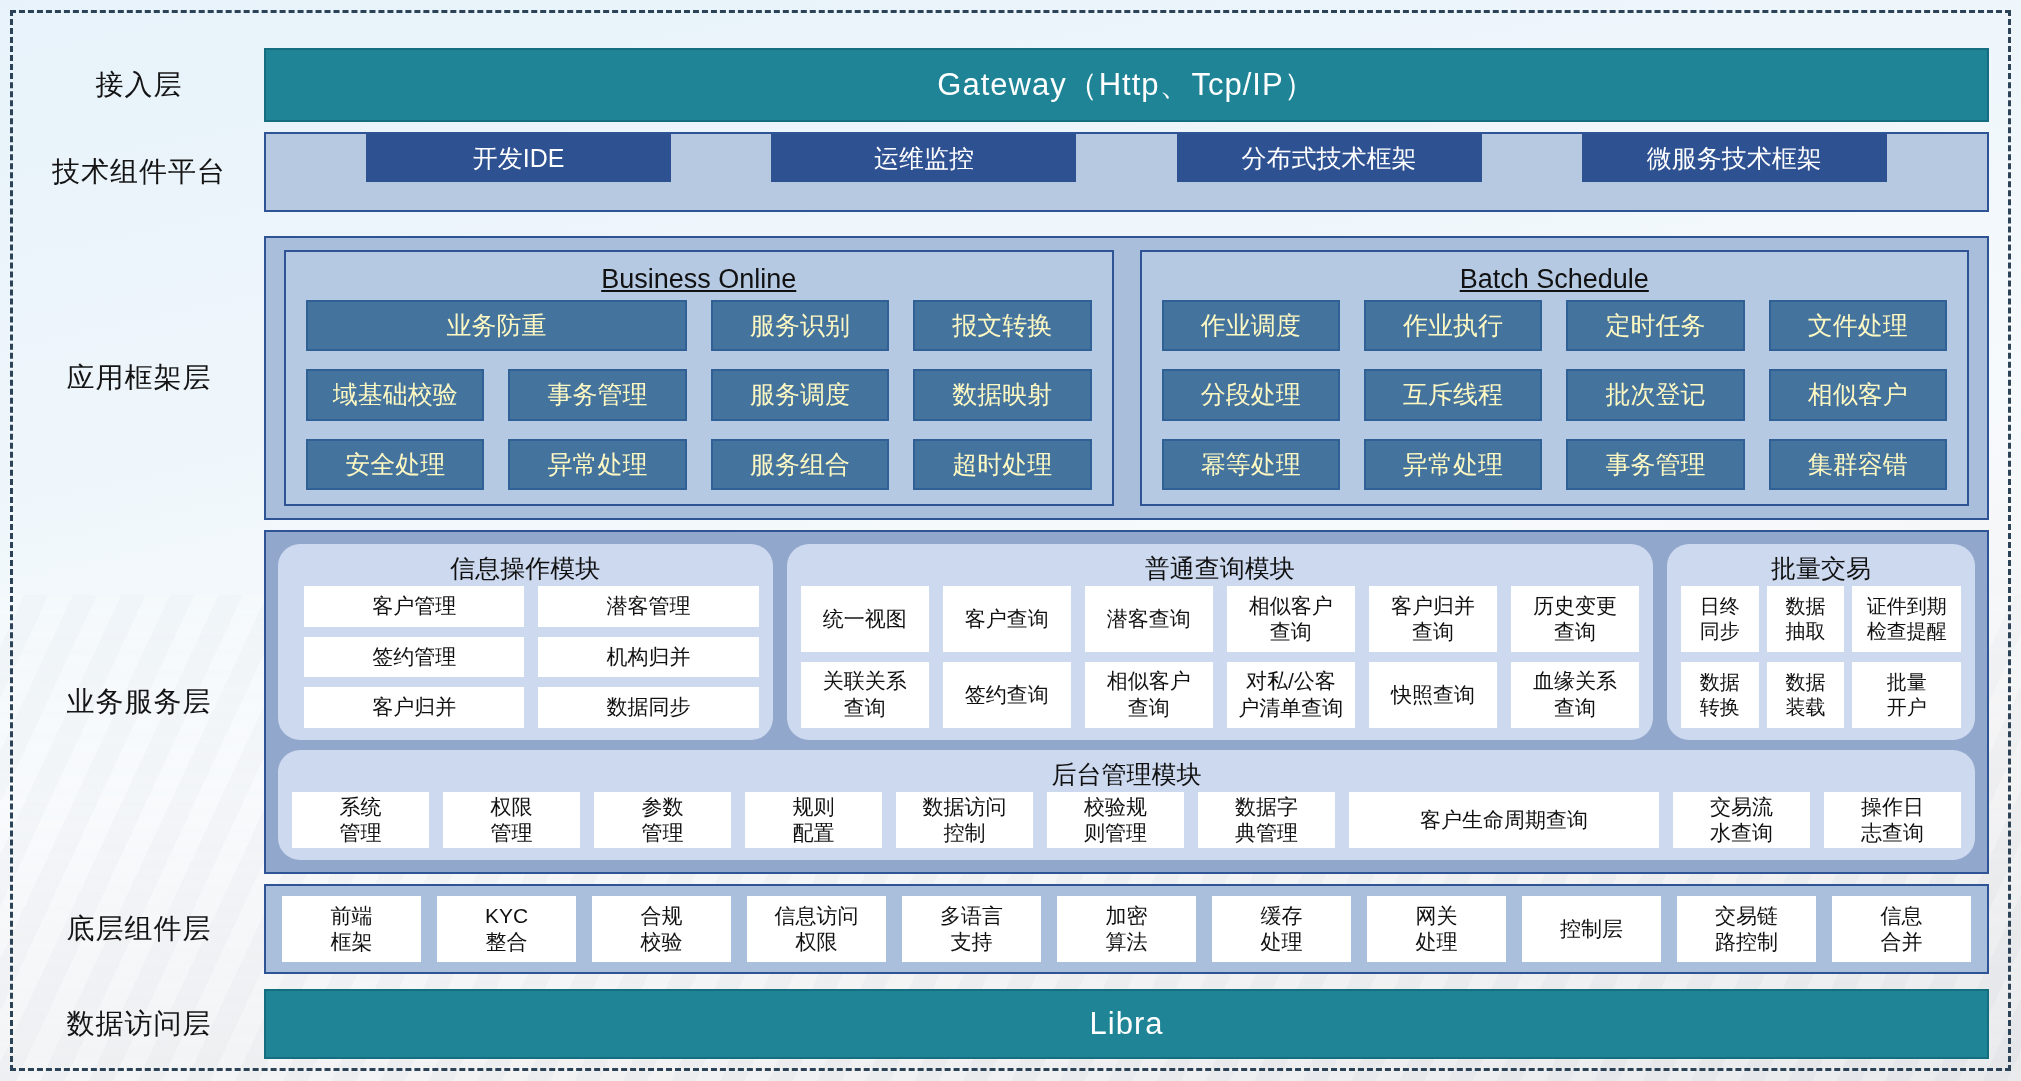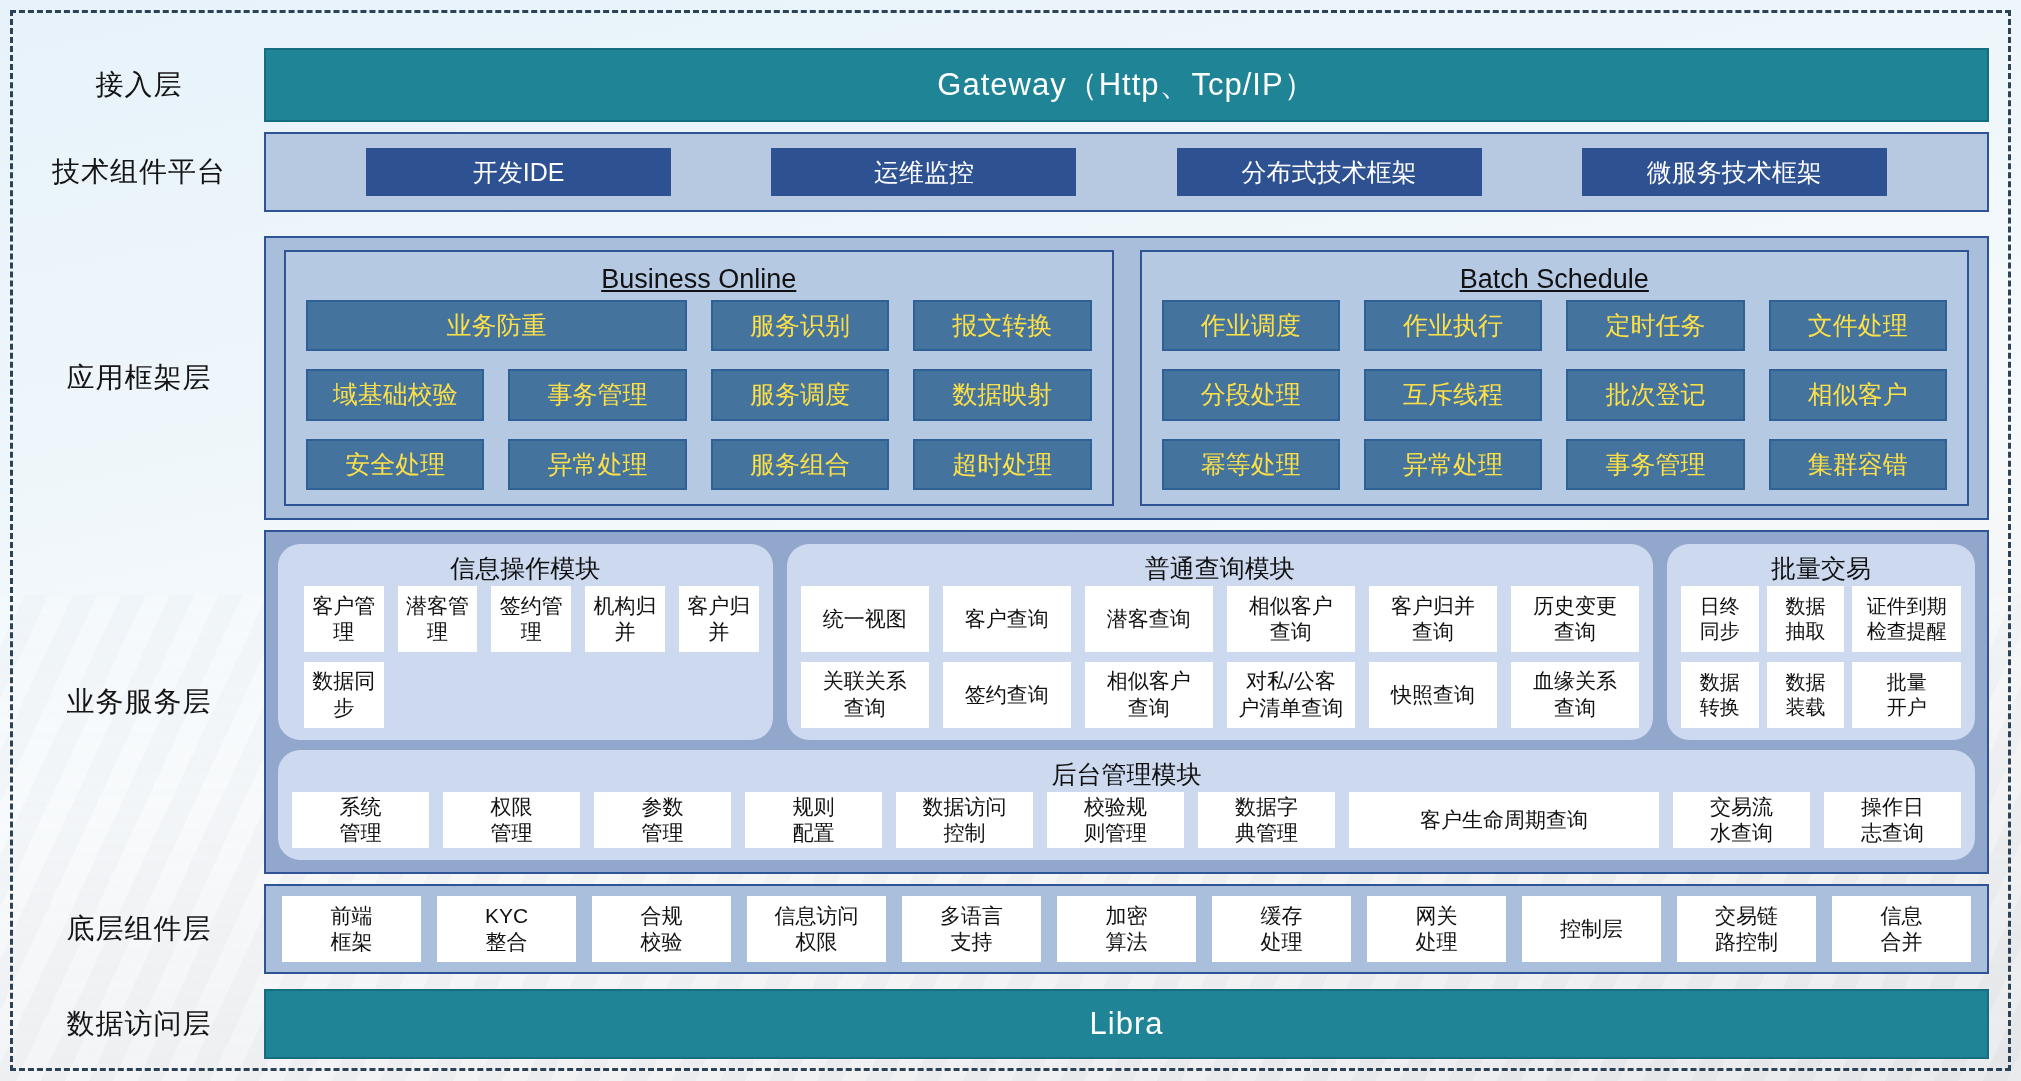--- a/index.html
+++ b/index.html
@@ -21,42 +21,42 @@
   .layer-label{width:250px;display:flex;align-items:center;justify-content:center;
     font-size:28px;color:#141414;letter-spacing:1px;}
   .layer-content{flex:1;margin-right:18px;display:flex;}
 
   
   .teal-bar{flex:1;background:#1e8496;border:2px solid #156e80;display:flex;
     align-items:center;justify-content:center;color:#ffffff;font-size:31px;letter-spacing:1px;}
 
   
   .tech-box{flex:1;background:#b7c9e1;border:2px solid #2f5496;display:flex;
-    align-items:center;justify-content:space-evenly;}
+    justify-content:space-evenly;}
   .dbtn{width:305px;height:48px;background:#2e5192;color:#ffffff;font-size:25px;
     display:flex;align-items:center;justify-content:center;}
 
   
   .app-box{flex:1;background:#a9bedb;border:2px solid #2f5496;padding:12px 18px;display:flex;gap:26px;}
   .group-box{flex:1;border:2px solid #2f5496;background:#b6c9e3;padding:6px 20px 14px;
     display:flex;flex-direction:column;}
   .group-title{text-align:center;font-size:27px;color:#111111;height:42px;line-height:42px;text-decoration:underline;}
   .group-grid{flex:1;display:grid;grid-template-columns:repeat(4,1fr);grid-auto-rows:1fr;gap:18px 24px;}
-  .sbtn{background:#44739e;border:2px solid #2f6096;color:#fde047;font-size:25px;
+  .sbtn{background:#44739e;border:2px solid #2f6096;color:#fef9c3;font-size:25px;
     display:flex;align-items:center;justify-content:center;white-space:pre-line;text-align:center;}
   .span2{grid-column:span 2;}
 
   
   .biz-box{flex:1;background:#91a7cb;border:2px solid #2f5496;padding:12px;display:flex;flex-direction:column;}
   .biz-top{display:flex;gap:14px;height:200px;}
   .panel{background:#cdd9ef;border-radius:22px;padding:6px 14px 12px;display:flex;flex-direction:column;}
   .panel-title{text-align:center;font-size:25px;color:#111111;height:36px;line-height:36px;}
   .panel-grid{flex:1;display:grid;grid-auto-rows:1fr;gap:10px 14px;}
   .panel-info{width:27.5%;}
-  .panel-info .panel-grid{grid-template-columns:repeat(5,1fr);padding-left:12px;}
+  .panel-info .panel-grid{grid-template-columns:repeat(2,1fr);padding-left:12px;}
   .panel-query{flex:1;}
   .panel-query .panel-grid{grid-template-columns:repeat(6,1fr);}
   .panel-batch{width:16.5%;}
   .panel-batch .panel-grid{grid-template-columns:1fr 1fr 1.4fr;gap:10px 8px;}
   .panel-batch .card{font-size:20px;}
   .card{background:#ffffff;color:#111111;font-size:21px;line-height:1.25;
     display:flex;align-items:center;justify-content:center;text-align:center;white-space:pre-line;padding:2px;}
   .panel-admin{margin-top:10px;flex:1;}
   .admin-row{flex:1;display:flex;gap:14px;align-items:stretch;}
   .admin-row .card{flex:1;}

